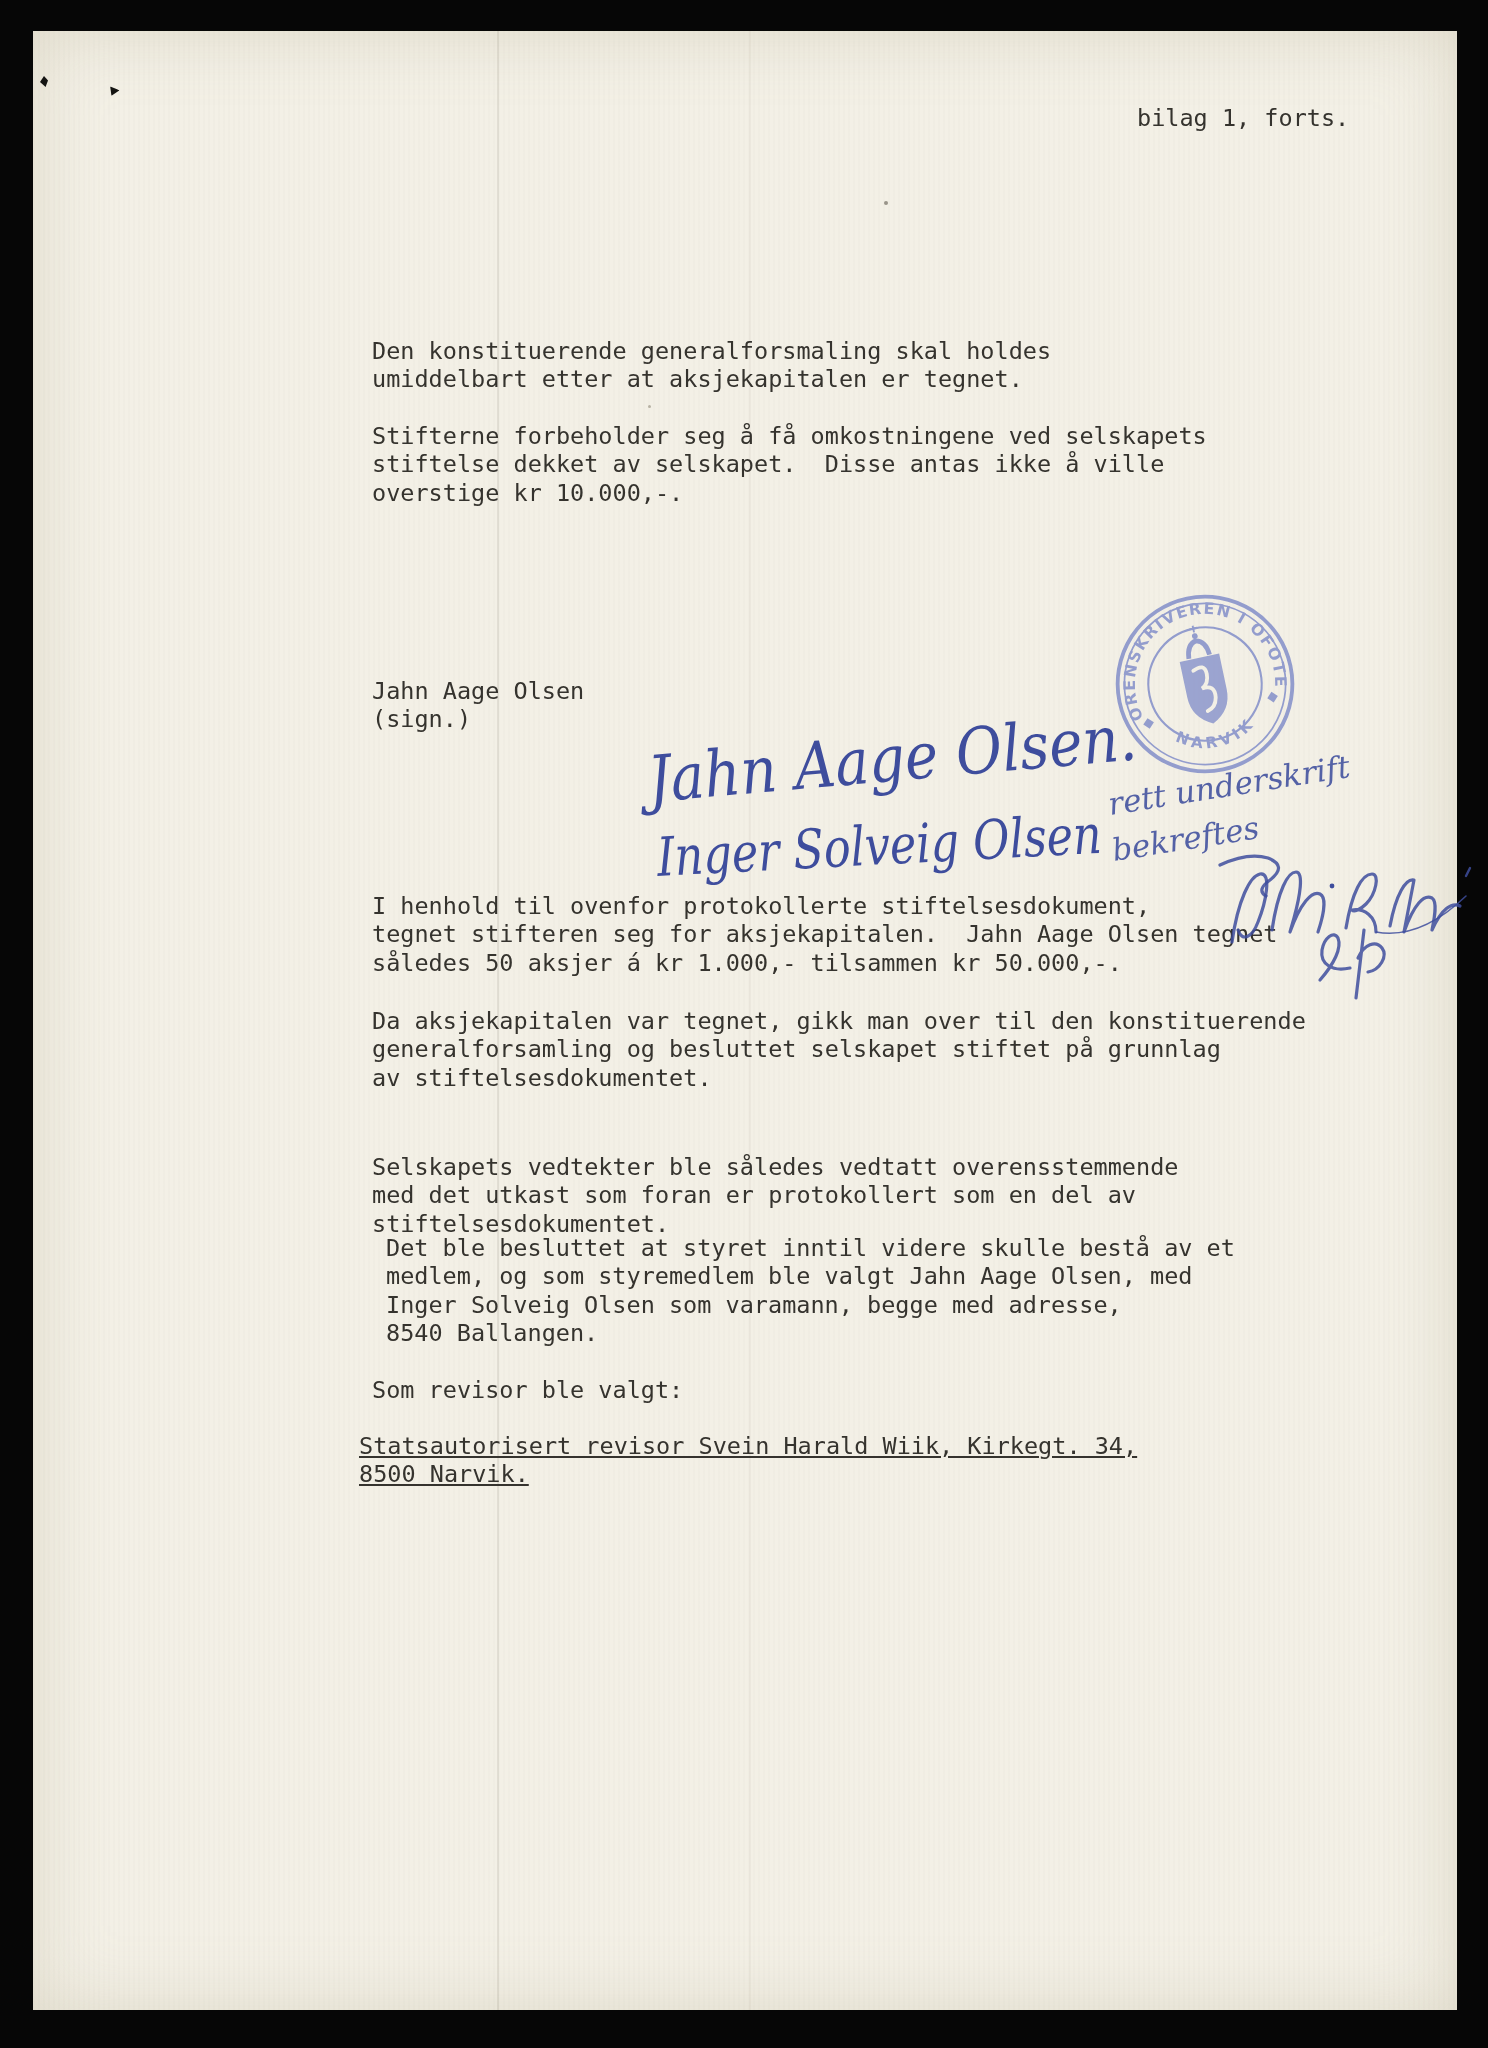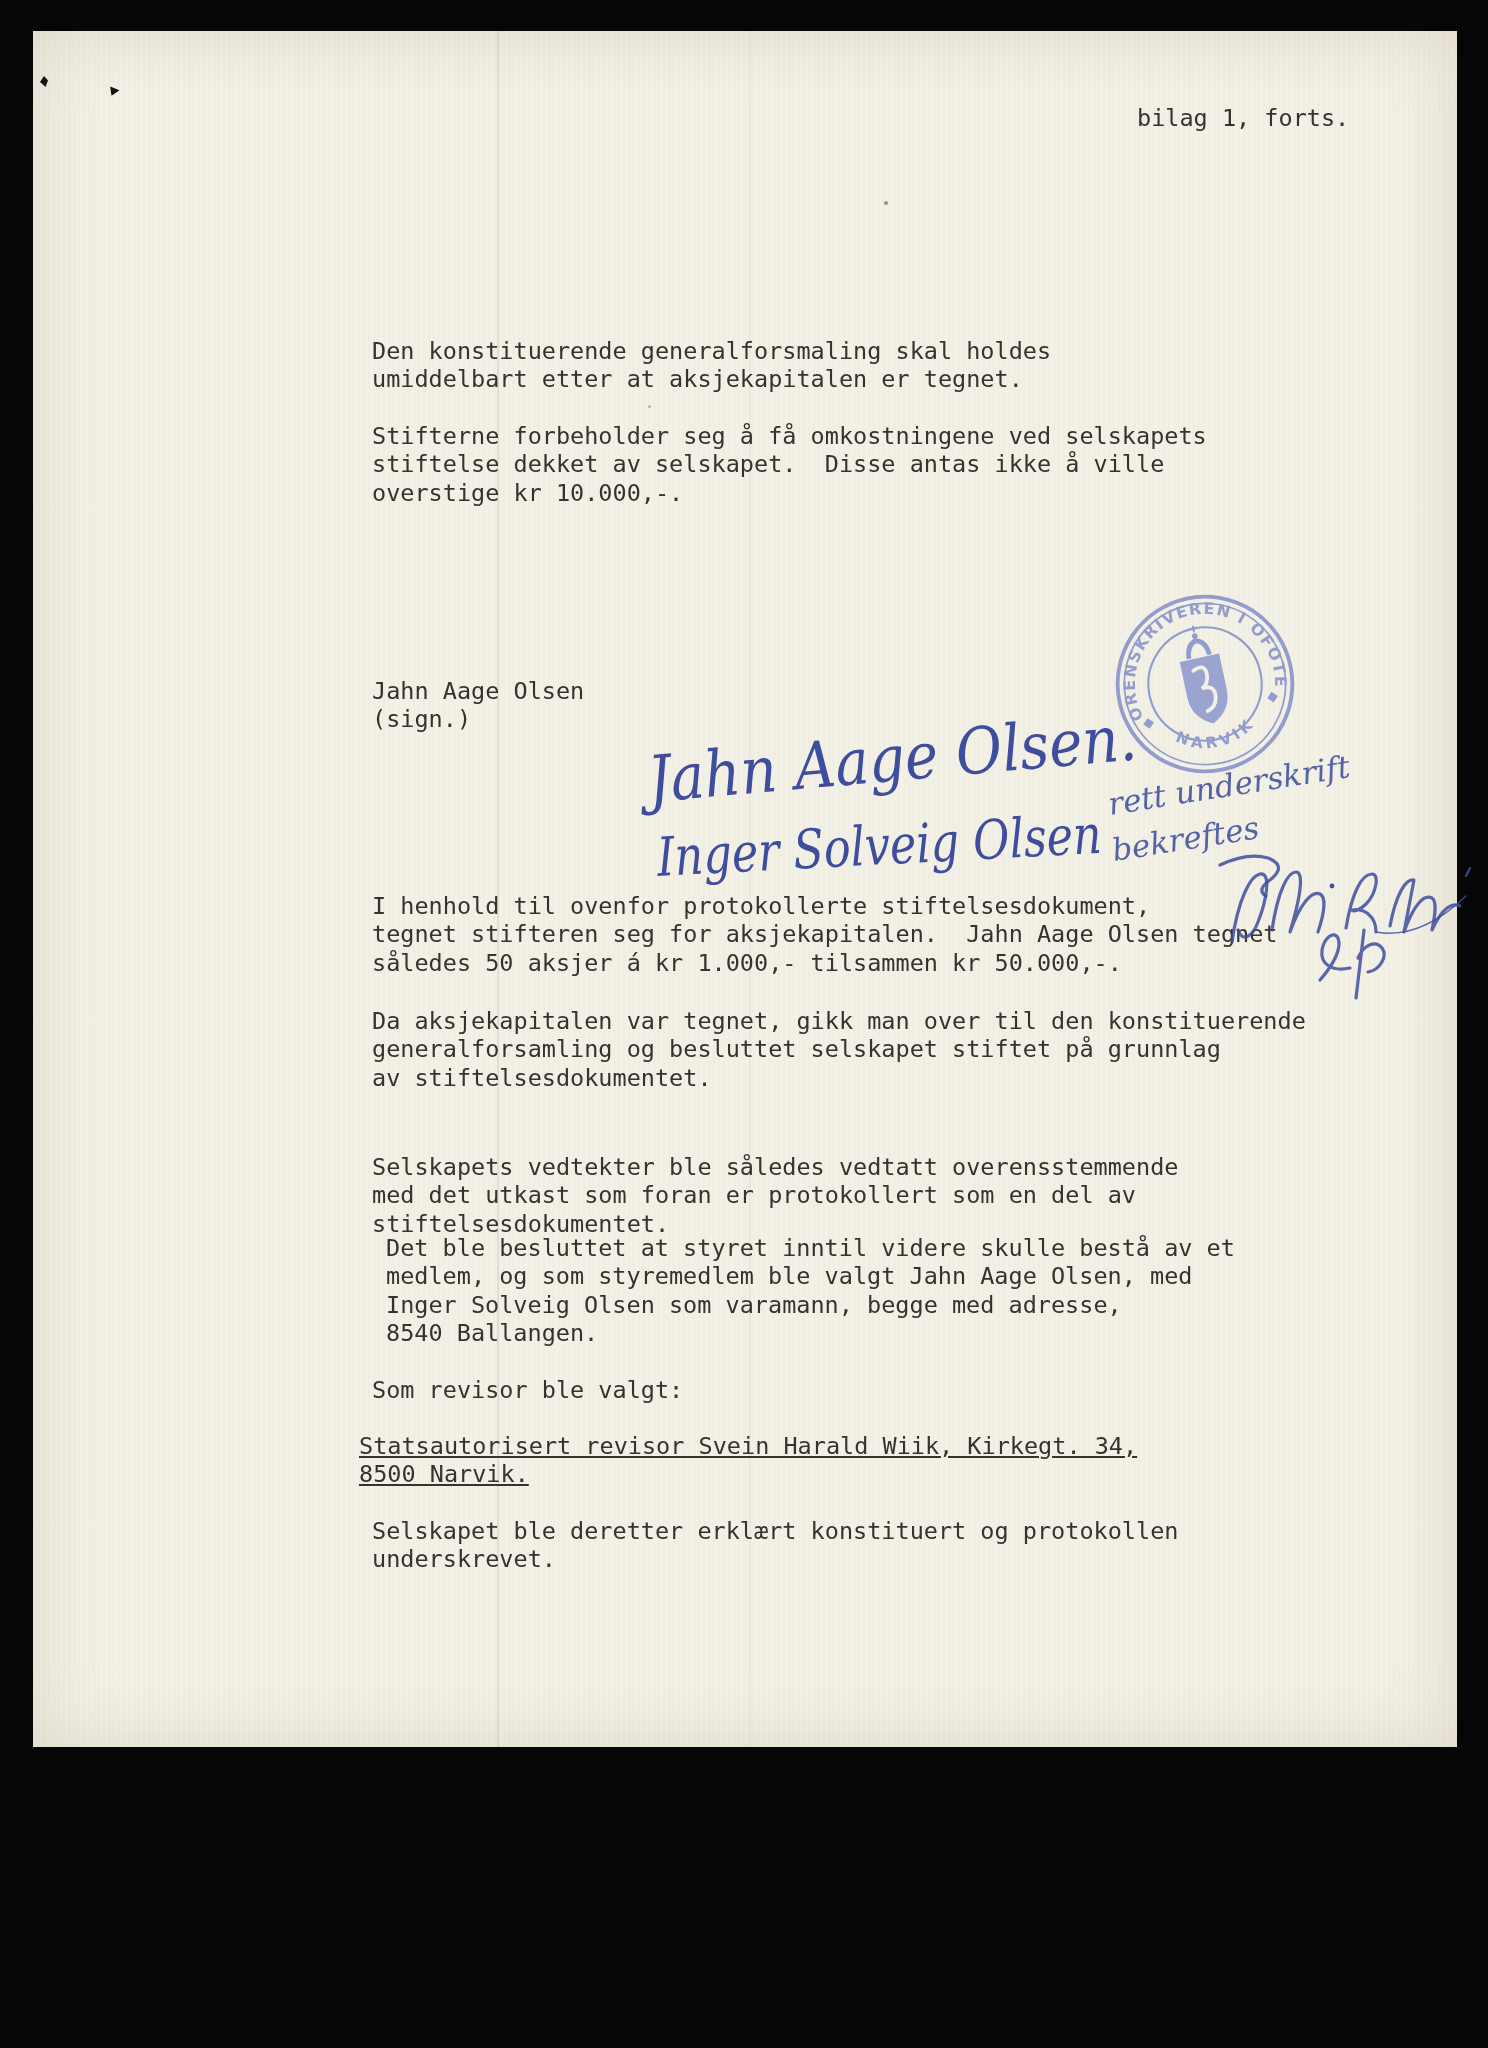--- a/index.html
+++ b/index.html
@@ -12,21 +12,21 @@
   html,body{width:1488px;height:2048px;}
   body{
     position:relative;
     background:#060606;
     font-family:"DejaVu Sans Mono", monospace;
     overflow:hidden;
   }
   .page{
     position:absolute;
     left:33px; top:31px;
-    width:1424px; height:1716px;
+    width:1424px; height:1979px;
     background:
       repeating-linear-gradient(90deg, rgba(60,55,40,0.015) 0 2px, rgba(0,0,0,0) 2px 5px),
       var(--paper);
     box-shadow: inset 0 0 70px rgba(170,158,125,.28);
   }
   .typed{
     position:absolute;
     white-space:pre;
     font-family:"DejaVu Sans Mono", monospace;
     font-size:23.5px;
@@ -97,22 +97,20 @@
   <div class="typed" style="left:339px; top:1122px;">Selskapets vedtekter ble således vedtatt overensstemmende
 med det utkast som foran er protokollert som en del av
 stiftelsesdokumentet.</div>
   <div class="typed" style="left:339px; top:1203px;margin-left:14px;">Det ble besluttet at styret inntil videre skulle bestå av et
 medlem, og som styremedlem ble valgt Jahn Aage Olsen, med
 Inger Solveig Olsen som varamann, begge med adresse,
 8540 Ballangen.</div>
   <div class="typed" style="left:339px; top:1345px;">Som revisor ble valgt:</div>
   <div class="typed" style="left:326px; top:1401px;text-decoration:underline;">Statsautorisert revisor Svein Harald Wiik, Kirkegt. 34,
 8500 Narvik.</div>
-  <div class="typed" style="left:339px; top:1486px;">Selskapet ble deretter erklært konstituert og protokollen
-underskrevet.</div>
 
   <svg class="stamp" viewBox="0 0 200 200">
     <circle class="ring" cx="100" cy="100" r="91" stroke-width="4"></circle>
     <circle class="ring" cx="100" cy="100" r="84" stroke-width="1.8"></circle>
     <circle class="ring" cx="100" cy="100" r="59" stroke-width="2.2"></circle>
     <defs>
       <path id="arcTop" d="M 31.4 125 A 73 73 0 1 1 168.6 125"></path>
       <path id="arcBottom" d="M 45 138 A 67 67 0 0 0 155 138"></path>
     </defs>
     <text font-size="16.5" letter-spacing="1.6">

